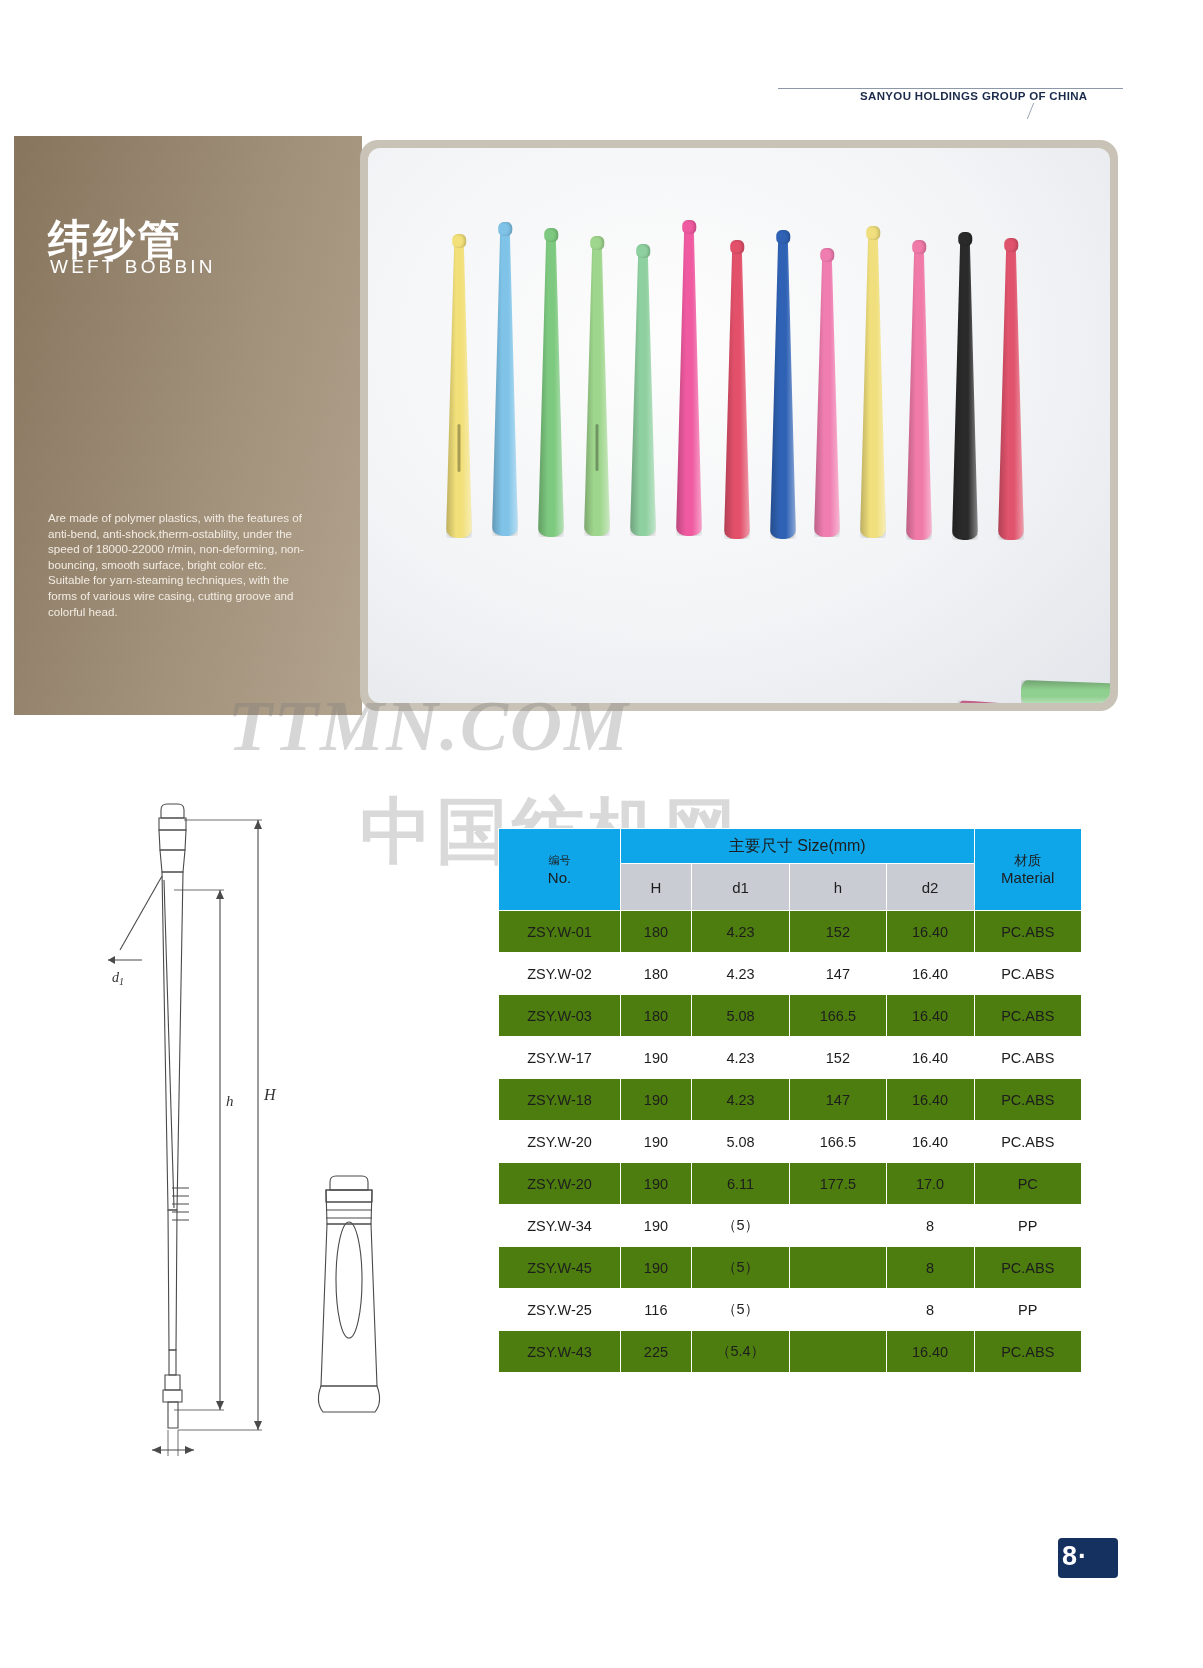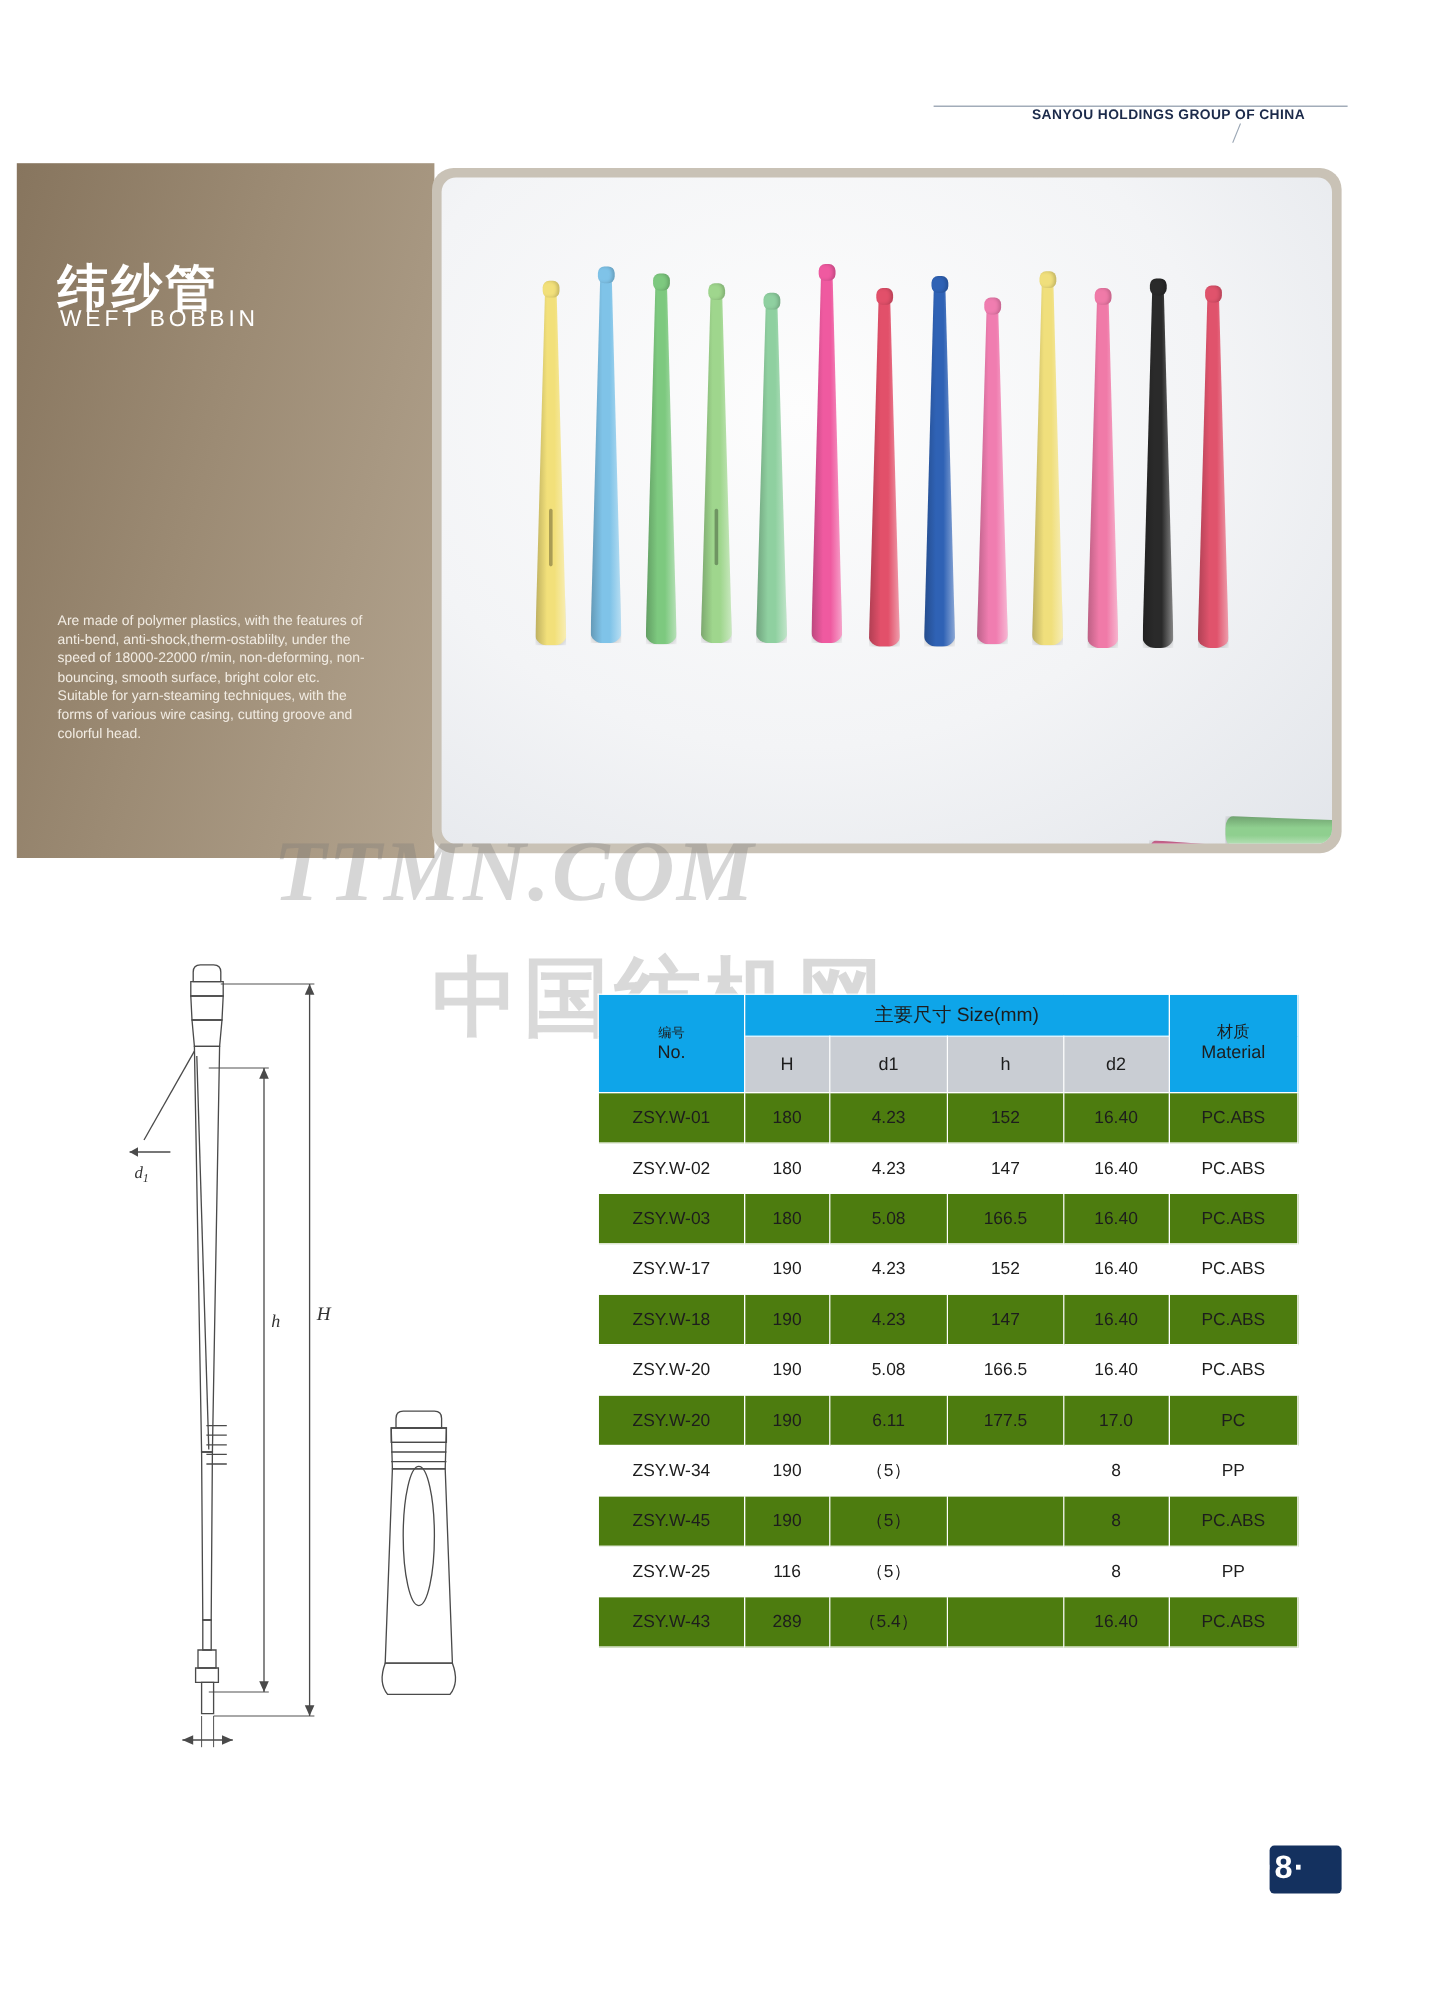--- a/index.html
+++ b/index.html
@@ -498,21 +498,21 @@
         <tr class="even">
           <td class="col-no">ZSY.W-25</td>
           <td class="col-h">116</td>
           <td class="col-d1">（5）</td>
           <td class="col-hh"></td>
           <td class="col-d2">8</td>
           <td class="col-mat">PP</td>
         </tr>
         <tr class="odd">
           <td class="col-no">ZSY.W-43</td>
-          <td class="col-h">289</td>
+          <td class="col-h">225</td>
           <td class="col-d1">（5.4）</td>
           <td class="col-hh"></td>
           <td class="col-d2">16.40</td>
           <td class="col-mat">PC.ABS</td>
         </tr>
       </tbody>
   </table>
 
   <div id="pagenum"></div>
   <div id="pagenum-text">·<span>8</span>·</div>

